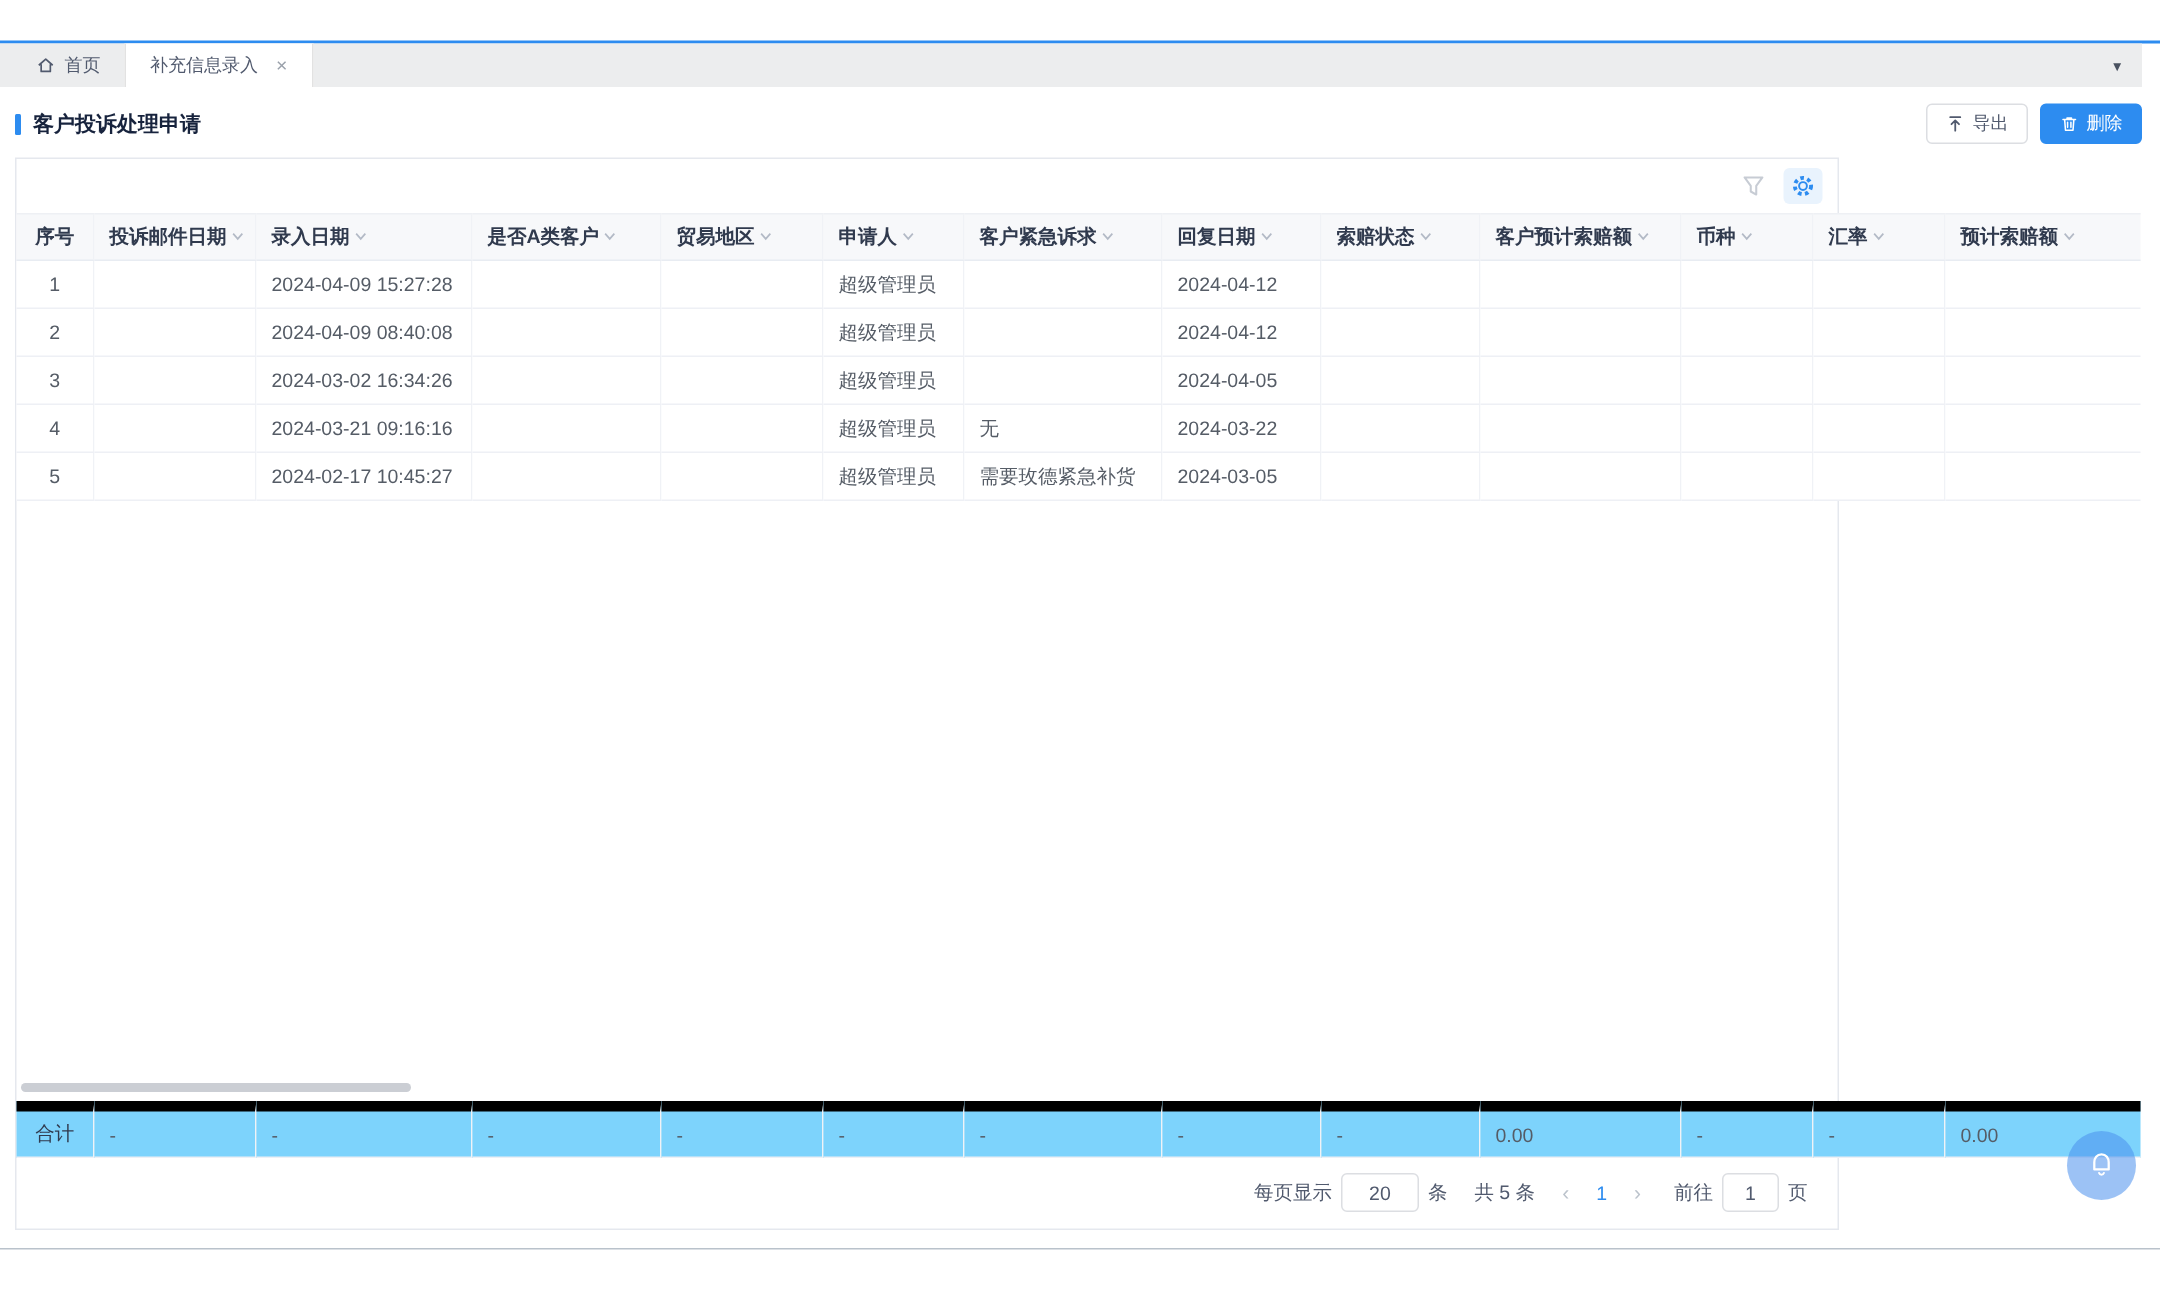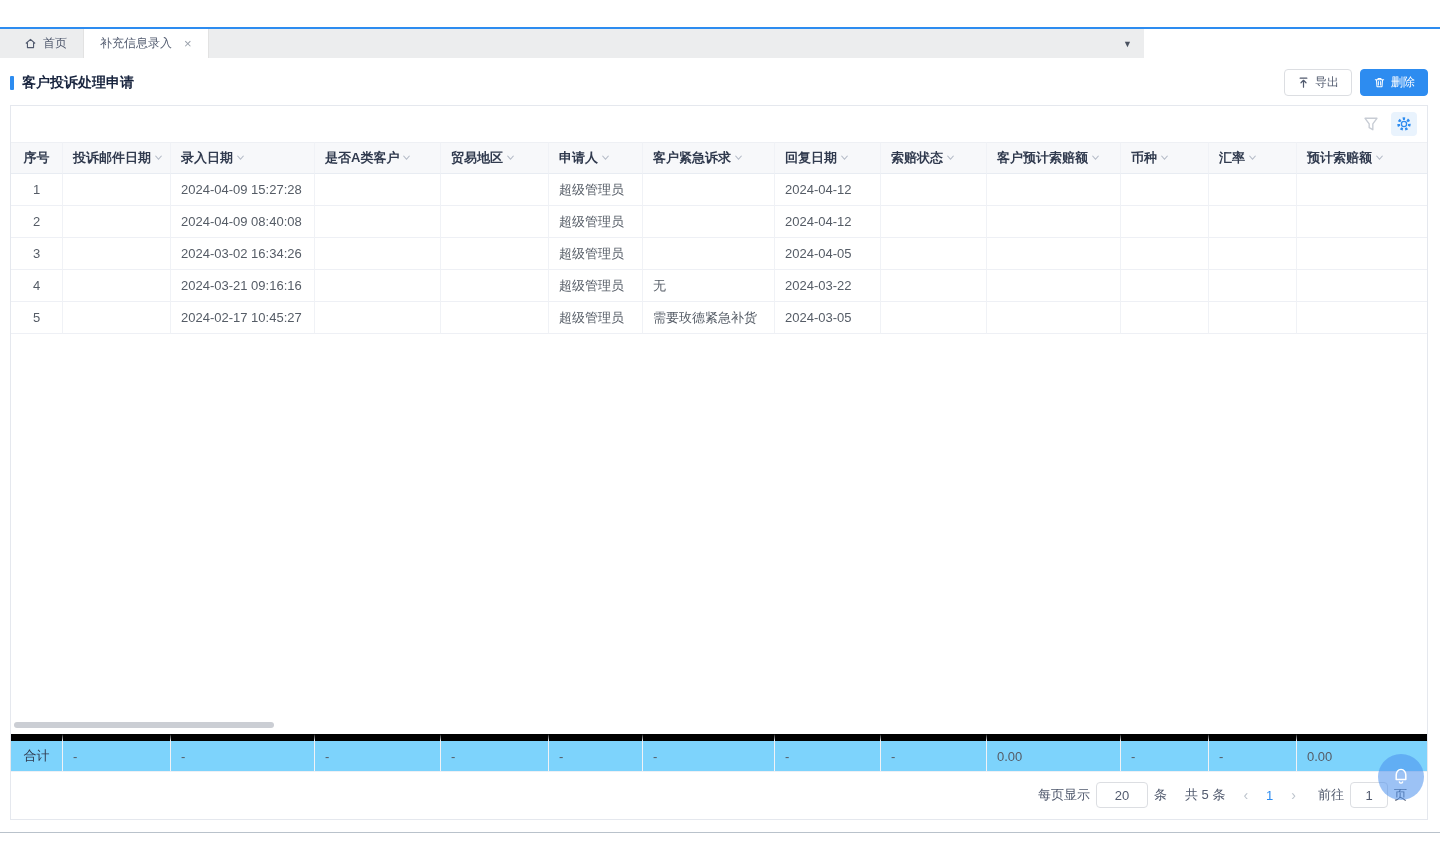--- a/index.html
+++ b/index.html
@@ -1,34 +1,34 @@
 <!DOCTYPE html>
 <html><head>
 <meta charset="utf-8">
 <style>
   html,body{margin:0;padding:0;background:#fff;width:1440px;height:860px;position:relative;
     font-family:"Liberation Sans","DejaVu Sans",sans-serif;-webkit-font-smoothing:antialiased;}
   
   .topline{position:absolute;top:27px;left:0;width:1440px;height:2px;background:#2d8cf0;}
-  .tabbar{position:absolute;top:29px;left:0;width:1144px;height:29px;background:#ecedee;display:flex;align-items:stretch;}
+  .tabbar{position:absolute;top:29px;left:0;width:1428px;height:29px;background:#ecedee;display:flex;align-items:stretch;}
   .tab{display:flex;align-items:center;gap:6px;padding:0 16px;font-size:12px;color:#515a6e;cursor:pointer;}
   .tab.home{margin-left:8px;}
   .tab.active{background:#fff;border-left:1px solid #e2e2e2;border-right:1px solid #e2e2e2;}
   .tab .close{color:#9aa1ab;font-size:13px;margin-left:6px;line-height:1;}
   .tab-caret{position:absolute;right:12px;top:0;height:29px;display:flex;align-items:center;color:#4a5260;font-size:9px;cursor:pointer;}
   
   .title-wrap{position:absolute;left:10px;top:74px;display:flex;align-items:center;gap:8px;}
   .title-accent{width:4px;height:14px;background:#2d8cf0;border-radius:1px;}
   .page-title{font-size:14px;font-weight:bold;color:#17233d;font-family:Liberation Mono, monospace;}
   .btn{position:absolute;top:69px;height:27px;box-sizing:border-box;border-radius:4px;font-size:12px;
     display:flex;align-items:center;justify-content:center;gap:5px;cursor:pointer;padding:0 10px;}
   .btn-export{right:88px;width:68px;background:#fff;border:1px solid #dcdee2;color:#515a6e;}
   .btn-delete{right:12px;width:68px;background:#2d8cf0;border:1px solid #2d8cf0;color:#fff;}
   
-  .panel{position:absolute;left:10px;top:105px;width:1418px;height:715px;box-sizing:border-box;
+  .panel{position:absolute;left:10px;top:105px;width:1216px;height:715px;box-sizing:border-box;
     border:1px solid #e5e8ee;background:#fff;}
   .ptoolbar{position:relative;height:36px;}
   .filter-btn{position:absolute;right:48px;top:10px;width:16px;height:16px;cursor:pointer;}
   .gear-chip{position:absolute;right:10px;top:6px;width:26px;height:24px;background:#e9f3fd;border-radius:4px;
     display:flex;align-items:center;justify-content:center;cursor:pointer;}
   table.grid{table-layout:fixed;border-collapse:separate;border-spacing:0;width:1416px;font-size:13px;}
   .grid th{height:32px;box-sizing:border-box;padding:0 10px;font-weight:bold;color:#303a4e;background:#f7f8fa;
     text-align:left;border-bottom:1px solid #e8ecf2;border-top:1px solid #eef0f4;white-space:nowrap;overflow:hidden;cursor:pointer;}
   .grid td{height:32px;box-sizing:border-box;padding:0 10px;color:#555c66;border-bottom:1px solid #eef0f5;
     text-align:left;white-space:nowrap;overflow:hidden;background:#fff;}

